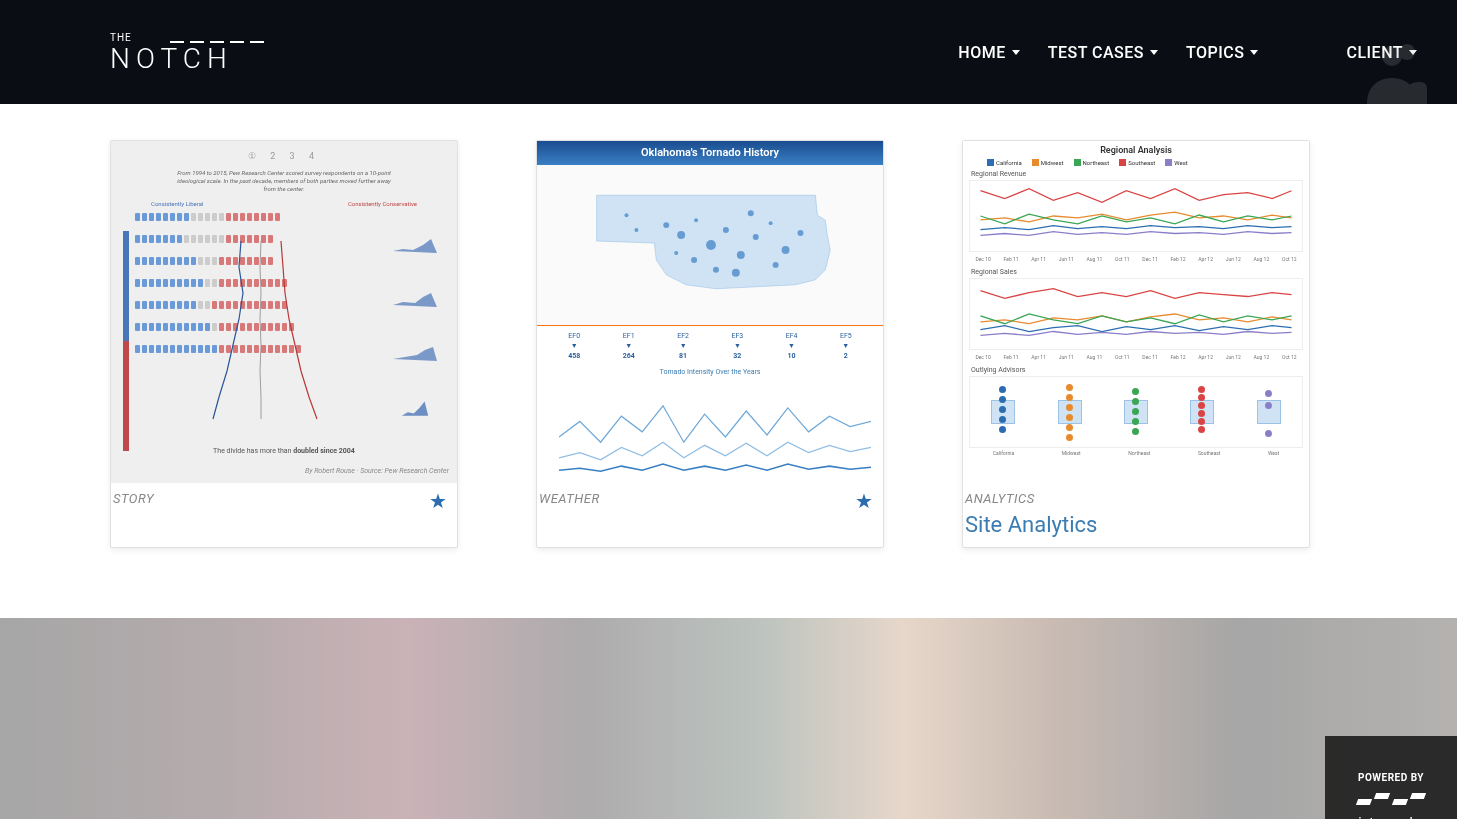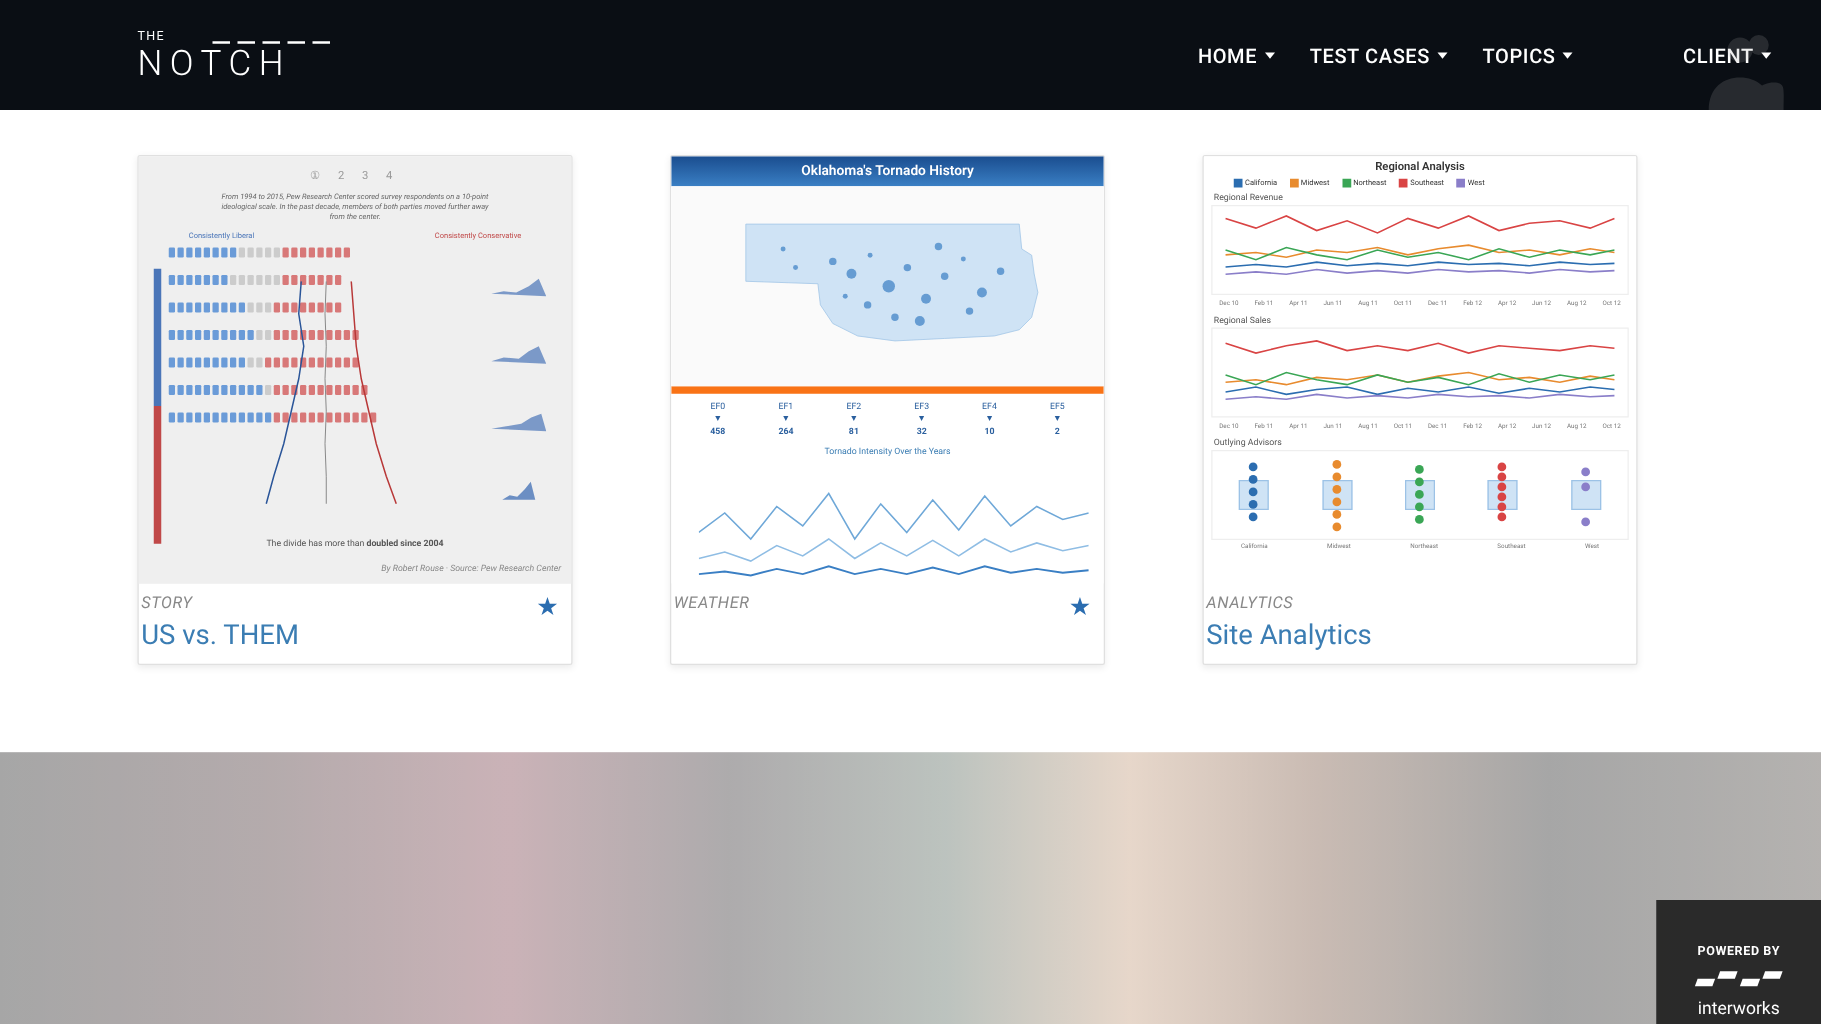--- a/index.html
+++ b/index.html
@@ -13,21 +13,21 @@
     }
     .page-wrapper {
       max-width: 1457px;
       margin: 0 auto;
       box-shadow: 0 0 30px rgba(0,0,0,0.08);
       background: #fff;
     }
     
     .navbar {
       background: #0a0e14;
-      height: 88px;
+      height: 104px;
       display: flex;
       align-items: center;
       padding: 0 40px 0 110px;
       position: relative;
     }
     .logo {
       color: #fff;
       display: flex;
       flex-direction: column;
       align-items: flex-start;
@@ -209,21 +209,21 @@
     }
     .viz2-map {
       flex:0 0 160px;
       position:relative;
       background:#fafafa;
       overflow:hidden;
     }
     .viz2-intensity {
       display:flex; justify-content:space-around;
       padding:6px 10px; font-size:7px; color:#2a5f9e; text-align:center;
-      border-top:6px solid #f97316;
+      border-top:1px solid #f97316;
     }
     .viz2-intensity div { display:flex; flex-direction:column; align-items:center; gap:2px;}
     .viz2-subtitle {
       text-align:center; font-size:7px; color:#3b7db3; padding:2px 0;
     }
     .viz2-chart {
       flex:1; position:relative; padding:6px 12px 14px 22px;
     }
     
     .viz3 {
@@ -533,21 +533,20 @@
           <div class="viz1-footer">
             <span>The divide has more than</span>
             <strong>doubled since 2004</strong>
             <div style="text-align:right;margin-right:8px;margin-top:12px;font-style:italic;color:#888;">By Robert Rouse · Source: Pew Research Center</div>
           </div>
         </div>
       </div>
       <div class="card-meta">
         <div class="card-category">STORY</div>
         <span class="star-icon">★</span>
-        <div class="card-title">US vs. THEM</div>
       </div>
     </div>
 
     <div class="card">
       <div class="card-thumb">
         <div class="viz2">
           <div class="viz2-header">Oklahoma's Tornado History</div>
           <div class="viz2-map">
             <svg viewBox="0 0 348 160" width="100%" height="100%">
 

